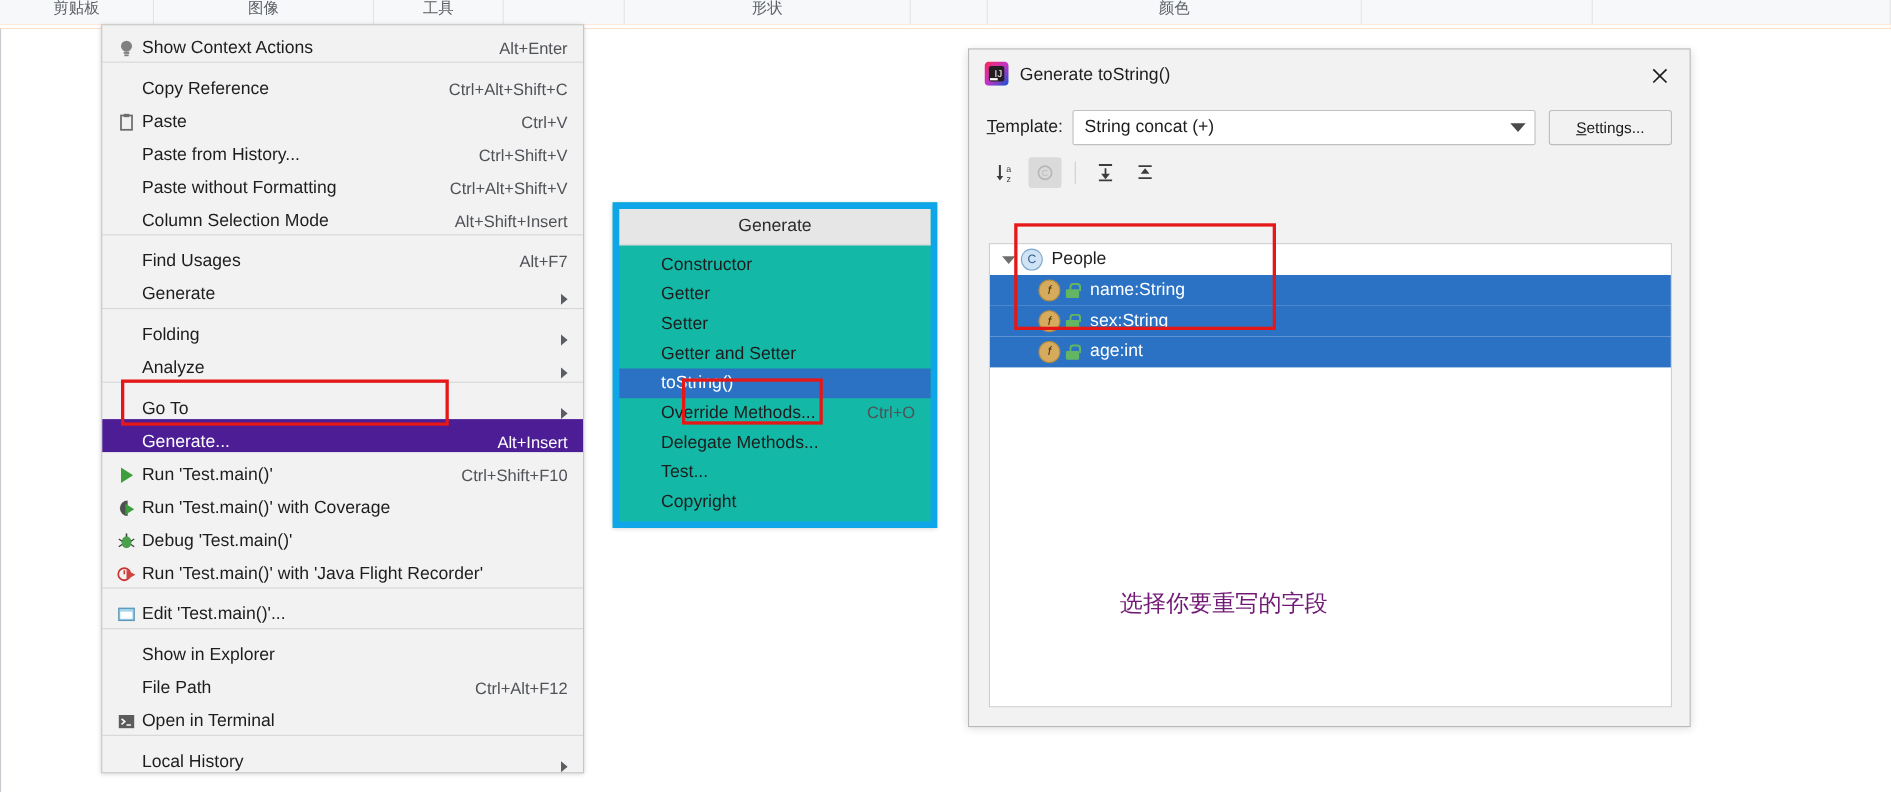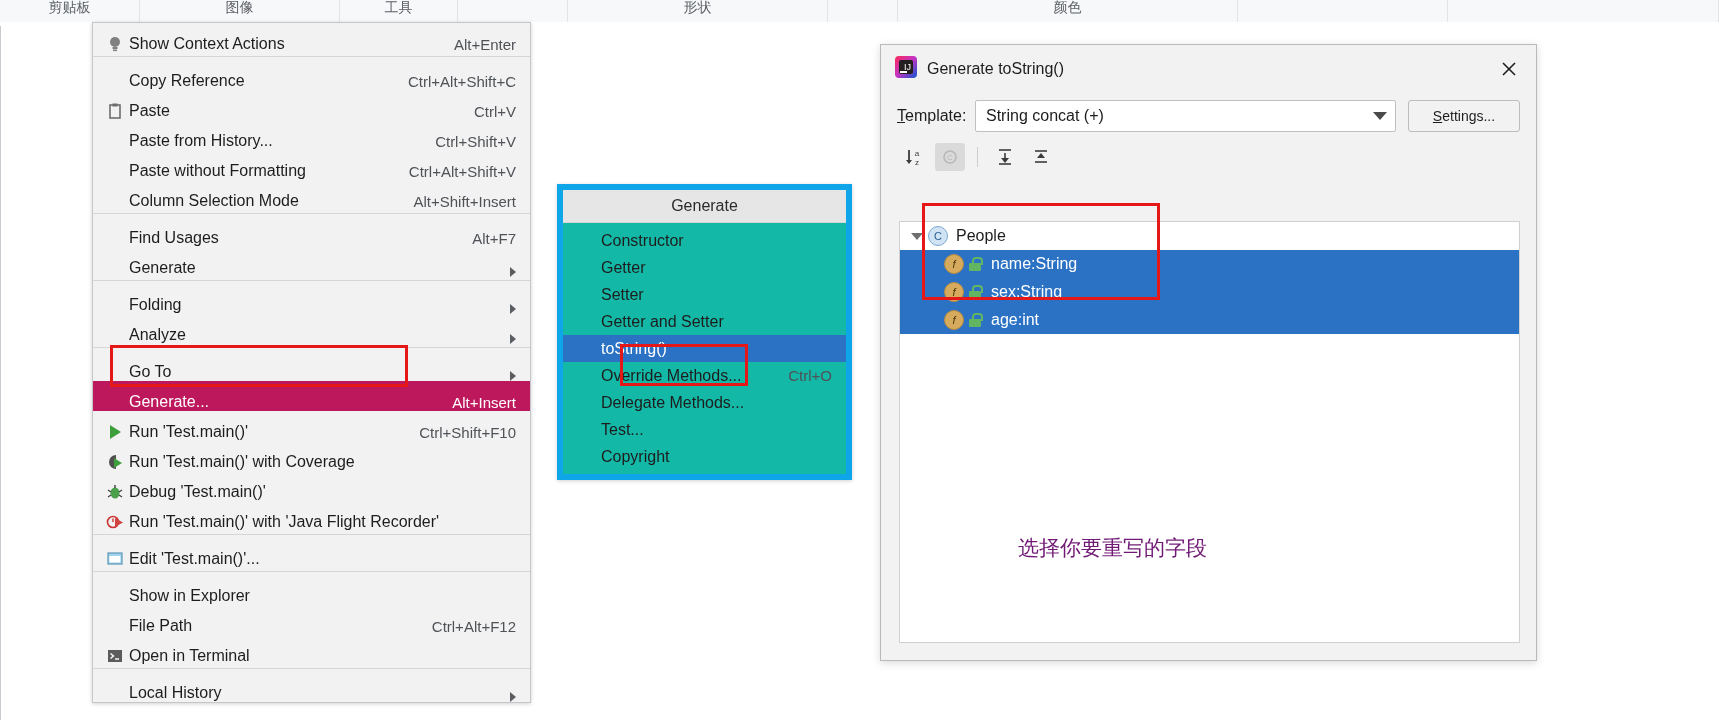--- a/index.html
+++ b/index.html
@@ -38,21 +38,21 @@
   #context-menu{
     position:absolute;left:92px;top:22px;width:437px;
     background:#f2f2f2;border:1px solid #c6c6c6;
     box-shadow:0 1px 4px rgba(0,0,0,.18);
     font-size:16px;color:#1d1d1d;
   }
   .cm-item{
     position:relative;height:30px;display:flex;align-items:flex-end;
     padding-left:8px;padding-right:14px;box-sizing:border-box;white-space:nowrap;
   }
-  .cm-item.sel{background:#be185d;color:#ffffff;}
+  .cm-item.sel{background:#4c1d95;color:#ffffff;}
   .cm-icon{width:28px;min-width:28px;display:flex;align-items:center;justify-content:center;}
   .cm-label{flex:1;}
   .cm-short{color:#4f5257;font-size:15px;margin-left:24px;}
   .cm-item.sel .cm-short{color:#ffffff;}
   .cm-arrow{
     margin-left:14px;width:0;height:0;
     border-top:5px solid transparent;border-bottom:5px solid transparent;
     border-left:6px solid #5a5d61;
   }
   .cm-sep{height:1px;background:#d6d6d6;margin:3px 0;}

